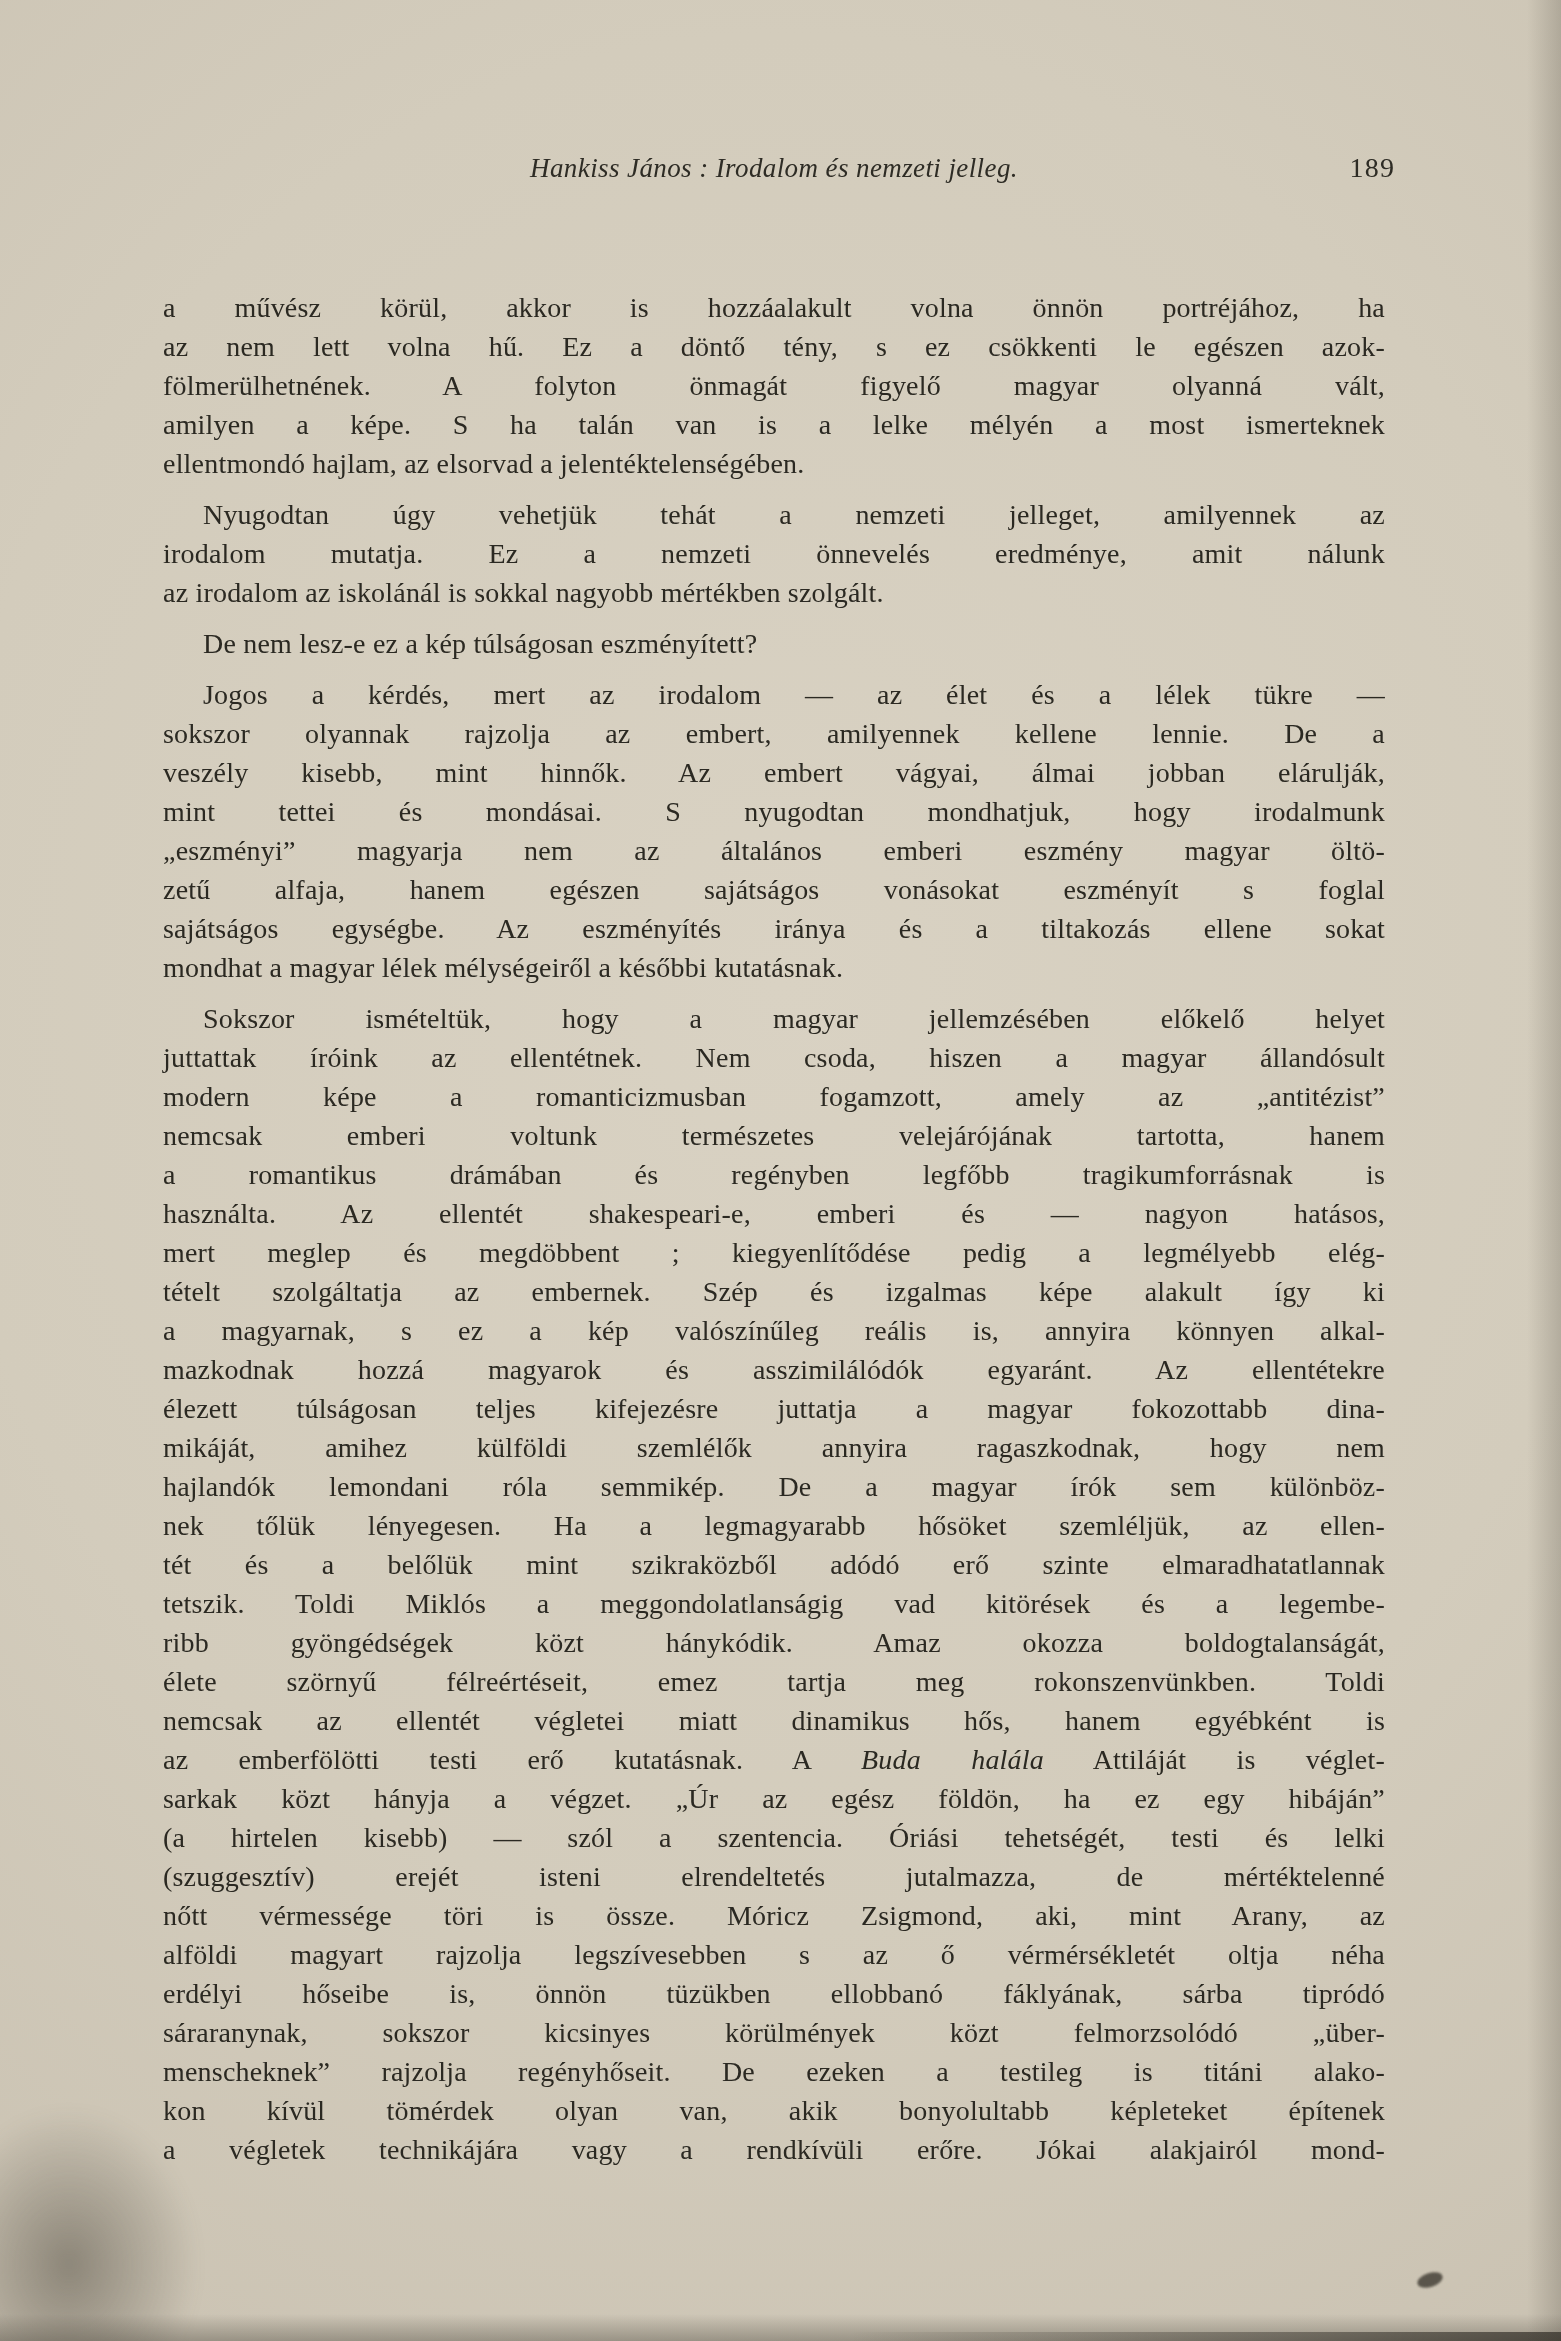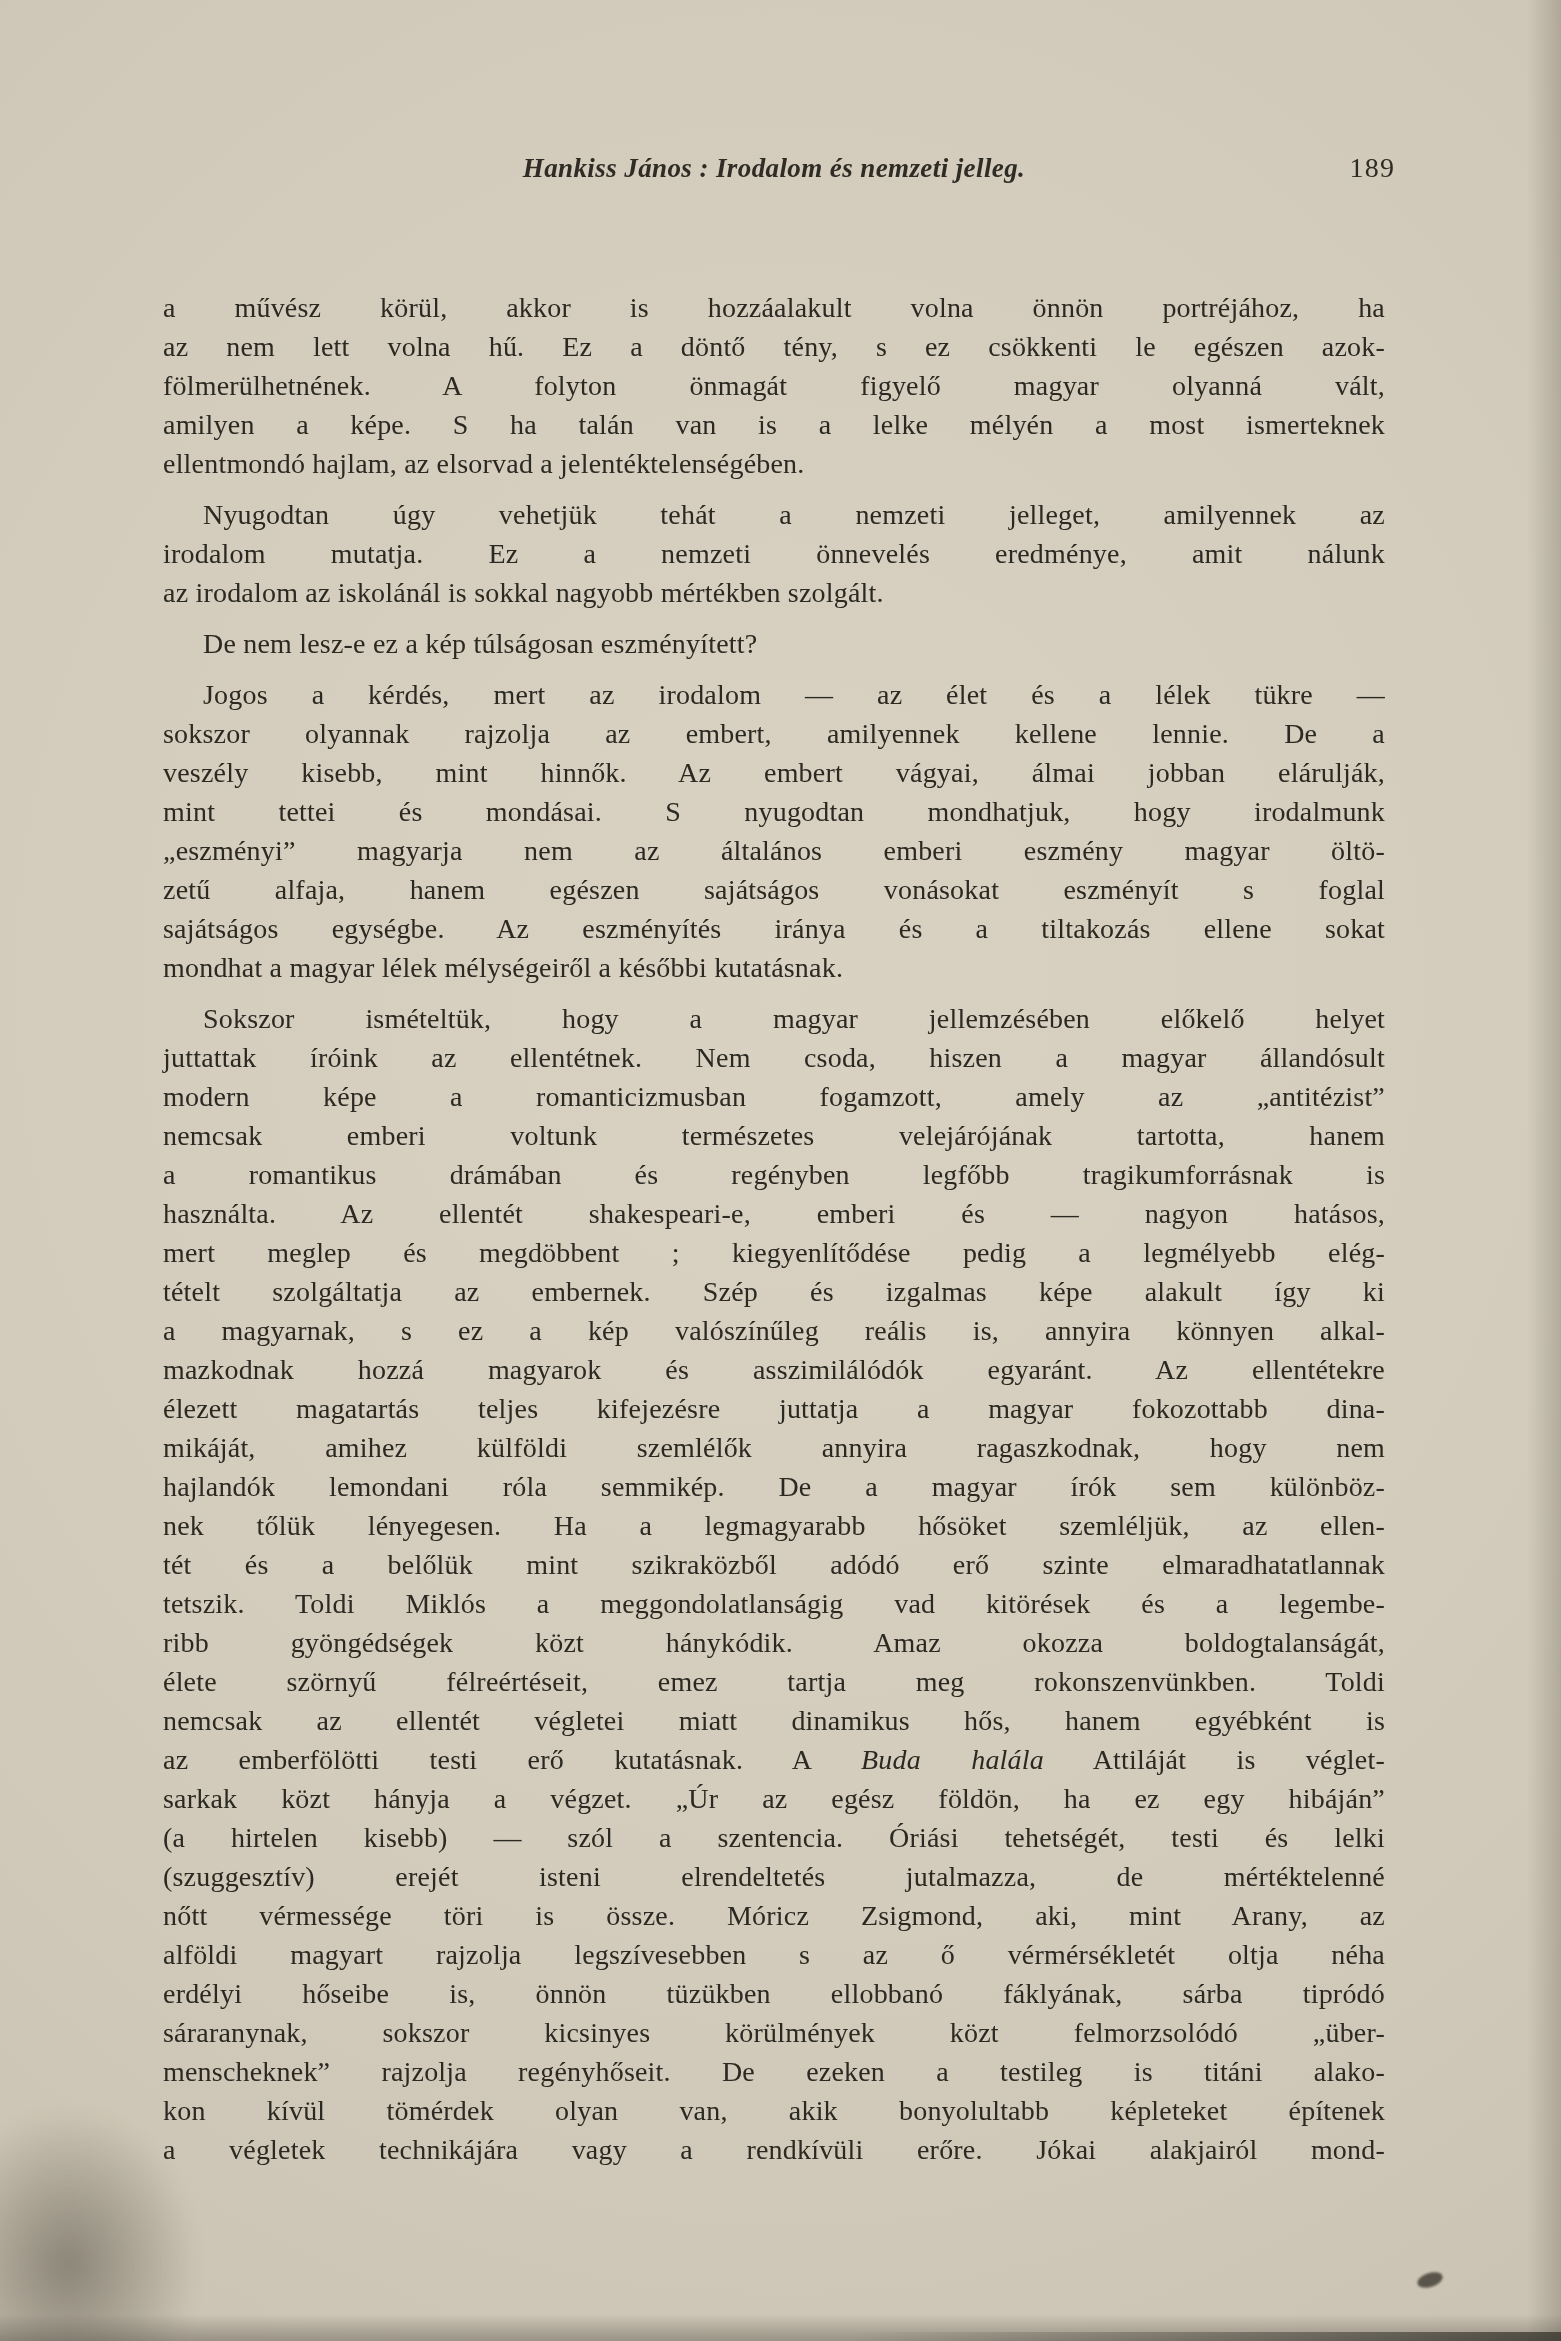--- a/index.html
+++ b/index.html
@@ -9,21 +9,21 @@
     background: #b9b1a1;
   }
   .page {
     position: relative; width: 1561px; height: 2342px;
     background: radial-gradient(ellipse 120% 90% at 50% 42%,
       #d9d2c3 0%, #d3ccbc 45%, #cac2b2 78%, #bcb4a4 100%);
     font-family: "Liberation Serif", "DejaVu Serif", serif;
     color: #2b2922;
   }
   .header { position: absolute; top: 153px; left: 151px; width: 1246px; height: 40px; font-size: 27px; }
-  .running-title { position: absolute; left: 0; width: 100%; text-align: center; font-style: italic; letter-spacing: 0.4px; color: #2e2c25; font-weight: bold; }
+  .running-title { position: absolute; left: 0; width: 100%; text-align: center; font-style: italic; letter-spacing: 0.4px; color: #2e2c25; }
   .page-number { position: absolute; right: 1.7px; top: -0.9px; font-size: 28px; letter-spacing: 1.3px; color: #2e2c25; }
   .text-block { position: absolute; top: 276px; left: 151px; width: 1246px; font-size: 28px; line-height: 39px; letter-spacing: 0.2px; }
   .paragraph { margin: 12px; }
   .line { text-align: justify; text-align-last: justify; }
   .line.last { text-align-last: left; }
   .line.indent { text-indent: 40px; }
   .italic { font-style: italic; }
   .artifact { position: absolute; pointer-events: none; }
   .smudge-bl { left: -61px; top: 2108px; width: 260px; height: 312px;
     background: radial-gradient(closest-side, rgba(62,57,47,0.45), rgba(62,57,47,0)); filter: blur(7px); }
@@ -81,21 +81,21 @@
       <div class="line indent">Sokszor ismételtük, hogy a magyar jellemzésében előkelő helyet</div>
       <div class="line">juttattak íróink az ellentétnek. Nem csoda, hiszen a magyar állandósult</div>
       <div class="line">modern képe a romanticizmusban fogamzott, amely az „antitézist”</div>
       <div class="line">nemcsak emberi voltunk természetes velejárójának tartotta, hanem</div>
       <div class="line">a romantikus drámában és regényben legfőbb tragikumforrásnak is</div>
       <div class="line">használta. Az ellentét shakespeari-e, emberi és — nagyon hatásos,</div>
       <div class="line">mert meglep és megdöbbent ; kiegyenlítődése pedig a legmélyebb elég-</div>
       <div class="line">tételt szolgáltatja az embernek. Szép és izgalmas képe alakult így ki</div>
       <div class="line">a magyarnak, s ez a kép valószínűleg reális is, annyira könnyen alkal-</div>
       <div class="line">mazkodnak hozzá magyarok és asszimilálódók egyaránt. Az ellentétekre</div>
-      <div class="line">élezett magatartás teljes kifejezésre juttatja a magyar fokozottabb dina-</div>
+      <div class="line">élezett túlságosan teljes kifejezésre juttatja a magyar fokozottabb dina-</div>
       <div class="line">mikáját, amihez külföldi szemlélők annyira ragaszkodnak, hogy nem</div>
       <div class="line">hajlandók lemondani róla semmikép. De a magyar írók sem különböz-</div>
       <div class="line">nek tőlük lényegesen. Ha a legmagyarabb hősöket szemléljük, az ellen-</div>
       <div class="line">tét és a belőlük mint szikraközből adódó erő szinte elmaradhatatlannak</div>
       <div class="line">tetszik. Toldi Miklós a meggondolatlanságig vad kitörések és a legembe-</div>
       <div class="line">ribb gyöngédségek közt hánykódik. Amaz okozza boldogtalanságát,</div>
       <div class="line">élete szörnyű félreértéseit, emez tartja meg rokonszenvünkben. Toldi</div>
       <div class="line">nemcsak az ellentét végletei miatt dinamikus hős, hanem egyébként is</div>
       <div class="line"><span>az emberfölötti testi erő kutatásnak. A </span><span class="italic">Buda halála</span><span> Attiláját is véglet-</span></div>
       <div class="line">sarkak közt hányja a végzet. „Úr az egész földön, ha ez egy hibáján”</div>

